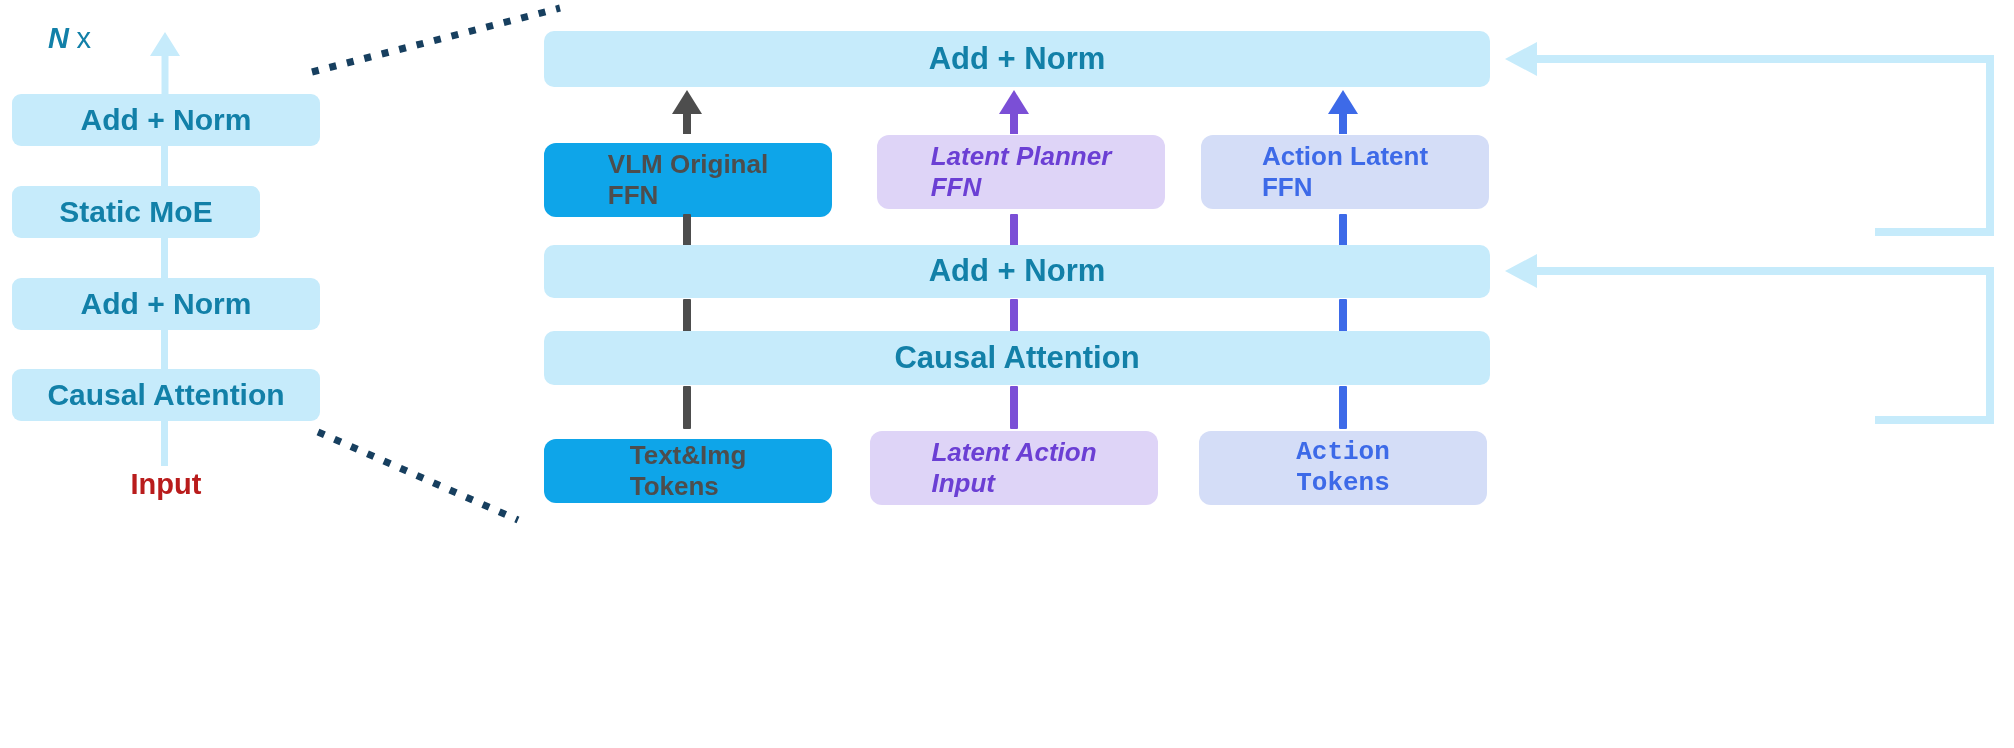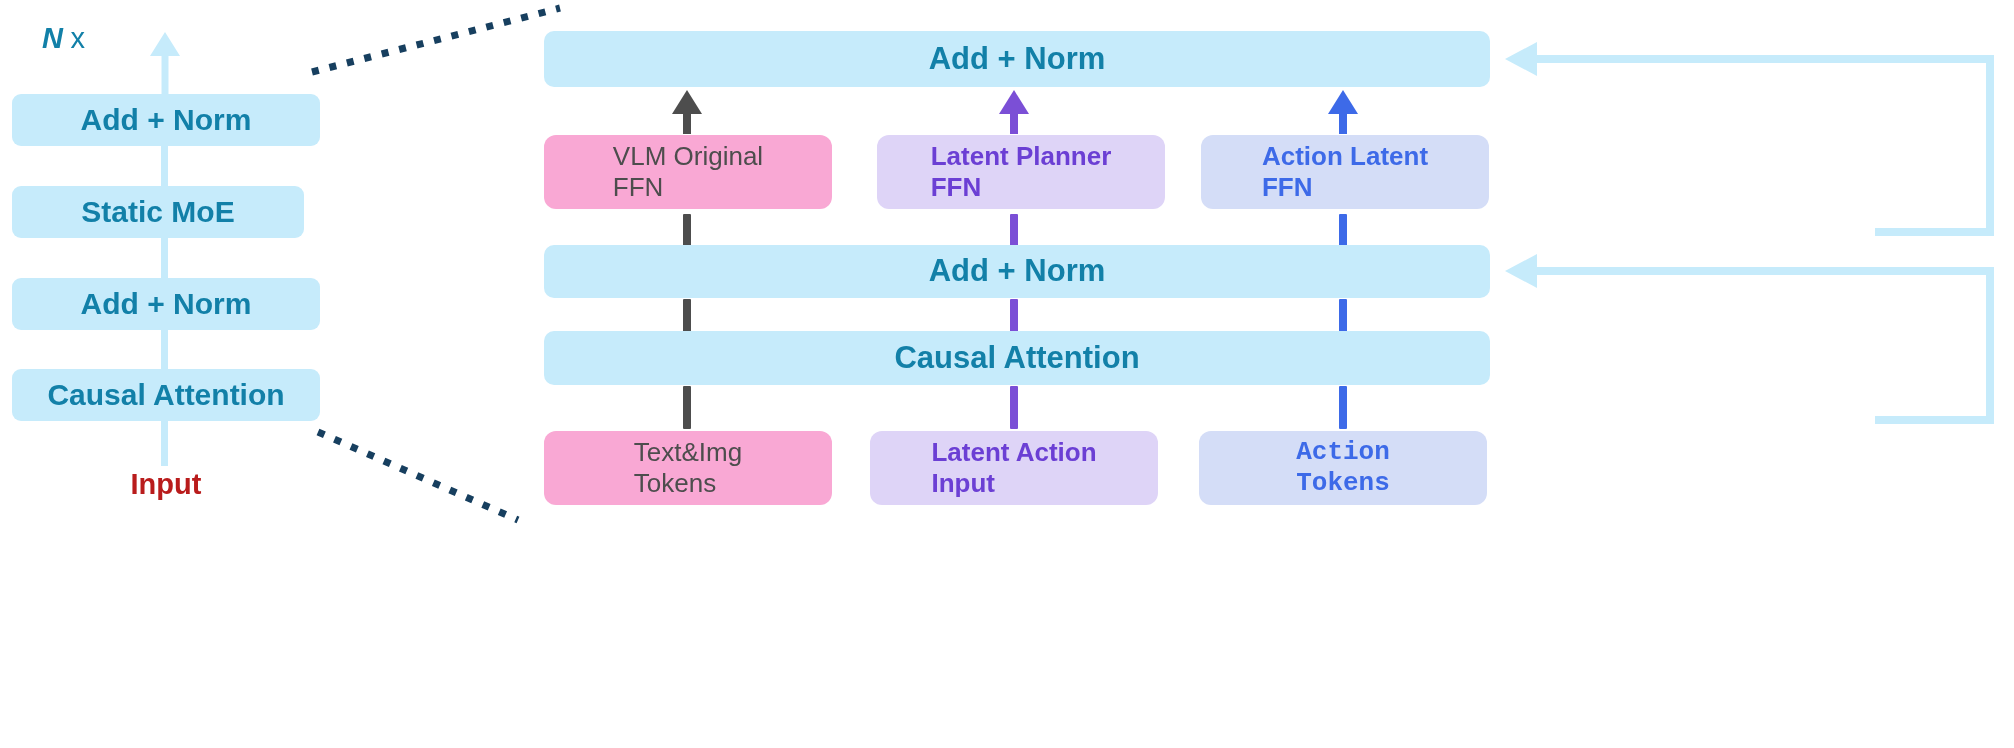--- a/index.html
+++ b/index.html
@@ -26,22 +26,22 @@
     position: absolute;
     box-sizing: border-box;
     display: flex;
     align-items: center;
     justify-content: center;
     border-radius: 10px;
     line-height: 1.18;
     white-space: pre-line;
   }
   .cyan  { background: #c6ebfb; color: #1280a8; font-weight: 700; }
-  .grey  { background: #f9a8d4; color: #4d4d4d; font-weight: 400; }
-  .purple{ background: #ded4f7; color: #6b3fd4; font-weight: 700; }
+  .grey  { background: #0ea5e9; color: #4d4d4d; font-weight: 700; margin-top: 8px; }
+  .purple{ background: #ded4f7; color: #6b3fd4; font-weight: 700; font-style: italic; }
   .blueb { background: #d4ddf7; color: #3d6ae8; font-weight: 700; }
 
   
   .lcol-box { font-size: 30px; border-radius: 9px; }
   #nx-label {
     position: absolute;
     color: #1280a8;
     font-size: 29px;
     letter-spacing: .5px;
   }
@@ -84,38 +84,38 @@
     left: 0; top: 0;
     width: 2014px; height: 748px;
     pointer-events: none;
   }
 </style>
 </head>
 <body>
 
 <div id="stage">
 
-  <div id="nx-label" style="left:42px; top:22px;">
+  <div id="nx-label" style="left:48px; top:22px;">
     <span class="n">N</span><span style="display:inline-block;width:7px"></span><span class="x">x</span>
   </div>
 
   <svg class="overlay">
 
     <line x1="165" y1="95" x2="165" y2="44" stroke="#c6ebfb" stroke-width="7"></line>
     <polygon points="165,32 150,56 180,56" fill="#c6ebfb"></polygon>
   </svg>
 
   <div class="lconn" style="left:161px; top:142px; height:50px;"></div>
   <div class="lconn" style="left:161px; top:234px; height:50px;"></div>
   <div class="lconn" style="left:161px; top:326px; height:50px;"></div>
   <div class="lconn" style="left:161px; top:418px; height:48px;"></div>
 
   <div class="block cyan lcol-box" style="left:12px; top:94px; width:308px; height:52px;">Add + Norm</div>
 
-  <div class="block cyan lcol-box" style="left:12px; top:186px; width:292px; height:52px;">Static MoE</div>
+  <div class="block cyan lcol-box" style="left:12px; top:186px; width:248px; height:52px;">Static MoE</div>
 
   <div class="block cyan lcol-box" style="left:12px; top:278px; width:308px; height:52px;">Add + Norm</div>
 
   <div class="block cyan lcol-box" style="left:12px; top:369px; width:308px; height:52px;">Causal Attention</div>
 
   <div id="input-label" style="left:12px; top:468px; width:308px;">Input</div>
 
   <svg class="overlay">
     <line x1="312" y1="72" x2="560" y2="8" stroke="#173f5f" stroke-width="7" stroke-linecap="butt" stroke-dasharray="7 11"></line>
     <line x1="318" y1="432" x2="518" y2="520" stroke="#173f5f" stroke-width="7" stroke-linecap="butt" stroke-dasharray="7 11"></line>
@@ -162,21 +162,21 @@
   <div class="vseg dark" style="left:683px;  top:299px; height:33px;"></div>
   <div class="vseg violet" style="left:1010px; top:299px; height:33px;"></div>
   <div class="vseg blue" style="left:1339px; top:299px; height:33px;"></div>
 
   <div class="block cyan rbar" style="left:544px; top:331px; width:946px; height:54px;">Causal Attention</div>
 
   <div class="vseg dark" style="left:683px;  top:386px; height:43px;"></div>
   <div class="vseg violet" style="left:1010px; top:386px; height:43px;"></div>
   <div class="vseg blue" style="left:1339px; top:386px; height:43px;"></div>
 
-  <div class="block grey rtok" style="left:544px; top:431px; width:288px; height:74px;">Text&amp;Img
+  <div class="block grey rtok" style="left:544px; top:431px; width:288px; height:64px;">Text&amp;Img
 Tokens</div>
 
   <div class="block purple rtok" style="left:870px; top:431px; width:288px; height:74px;">Latent Action
 Input</div>
 
   <div class="block blueb rtok" style="left:1199px; top:431px; width:288px; height:74px;font-family:Liberation Mono, monospace;">Action
 Tokens</div>
 
 
 </div>

